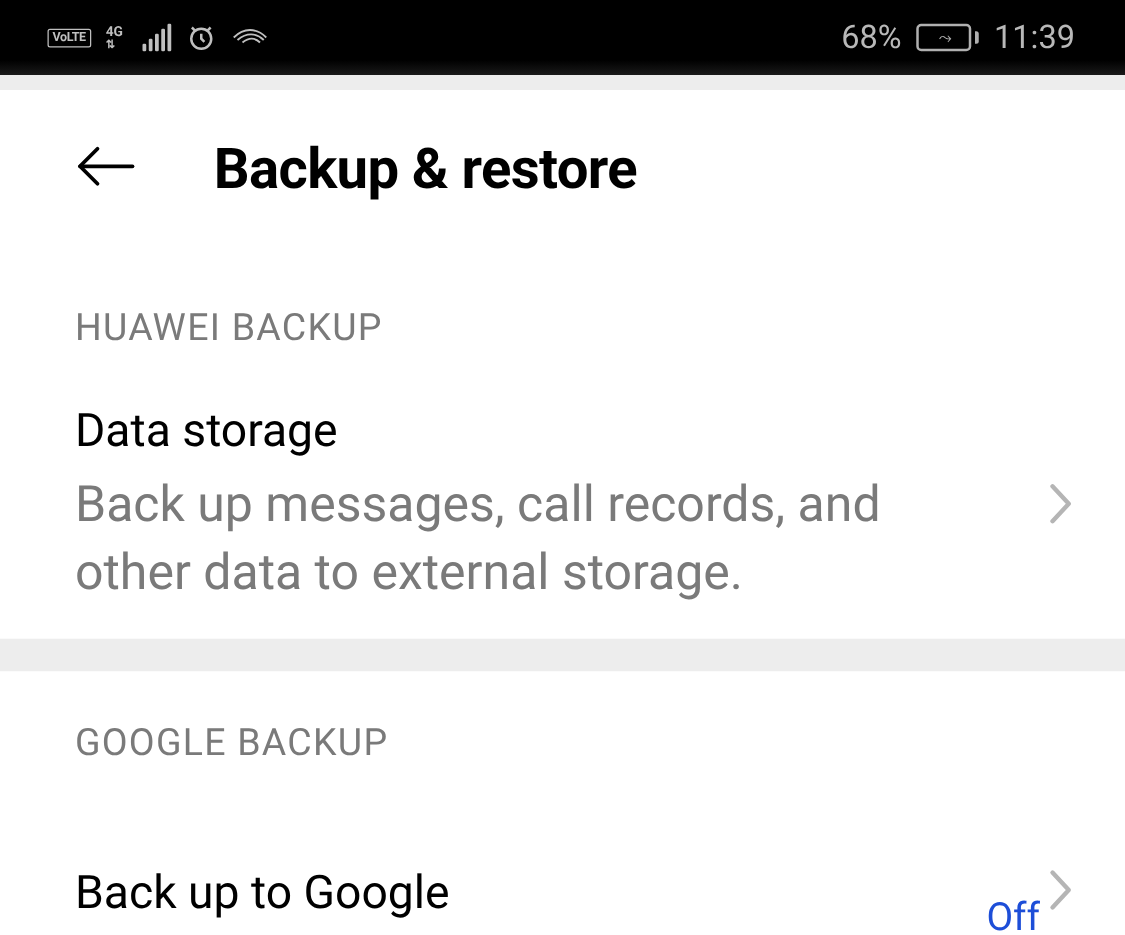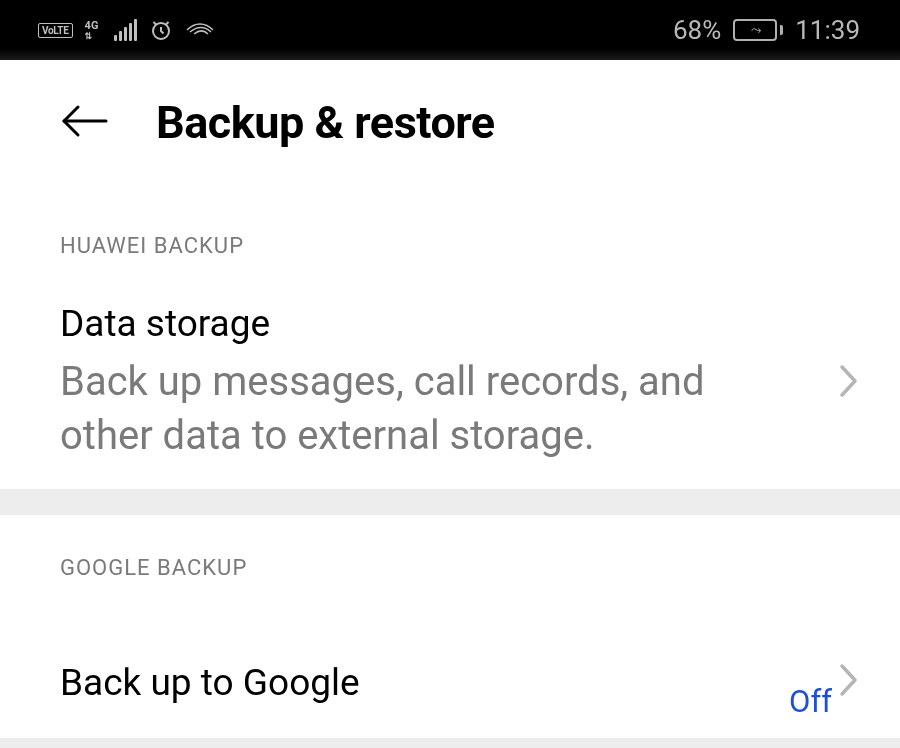--- a/index.html
+++ b/index.html
@@ -99,36 +99,37 @@
       font-size: 13px;
       color: #b0b0b0;
       letter-spacing: -2px;
     }
     .content {
       background: #fff;
     }
     .header {
       display: flex;
       align-items: center;
-      gap: 48px;
+      gap: 63px;
       padding: 36px 60px 44px 60px;
       background: #fff;
+      margin-top: 12px;
     }
     .back-arrow {
       cursor: pointer;
     }
     .header-title {
       font-size: 45px;
       font-weight: 700;
       color: #000;
       letter-spacing: -0.5px;
     }
     .section-header {
       padding: 40px 60px 24px 60px;
-      font-size: 22px;
+      font-size: 30px;
       font-weight: 400;
       color: #7a7a7a;
       letter-spacing: 1px;
     }
     .list-item {
       display: flex;
       align-items: center;
       justify-content: space-between;
       padding: 20px 40px 26px 60px;
       cursor: pointer;

